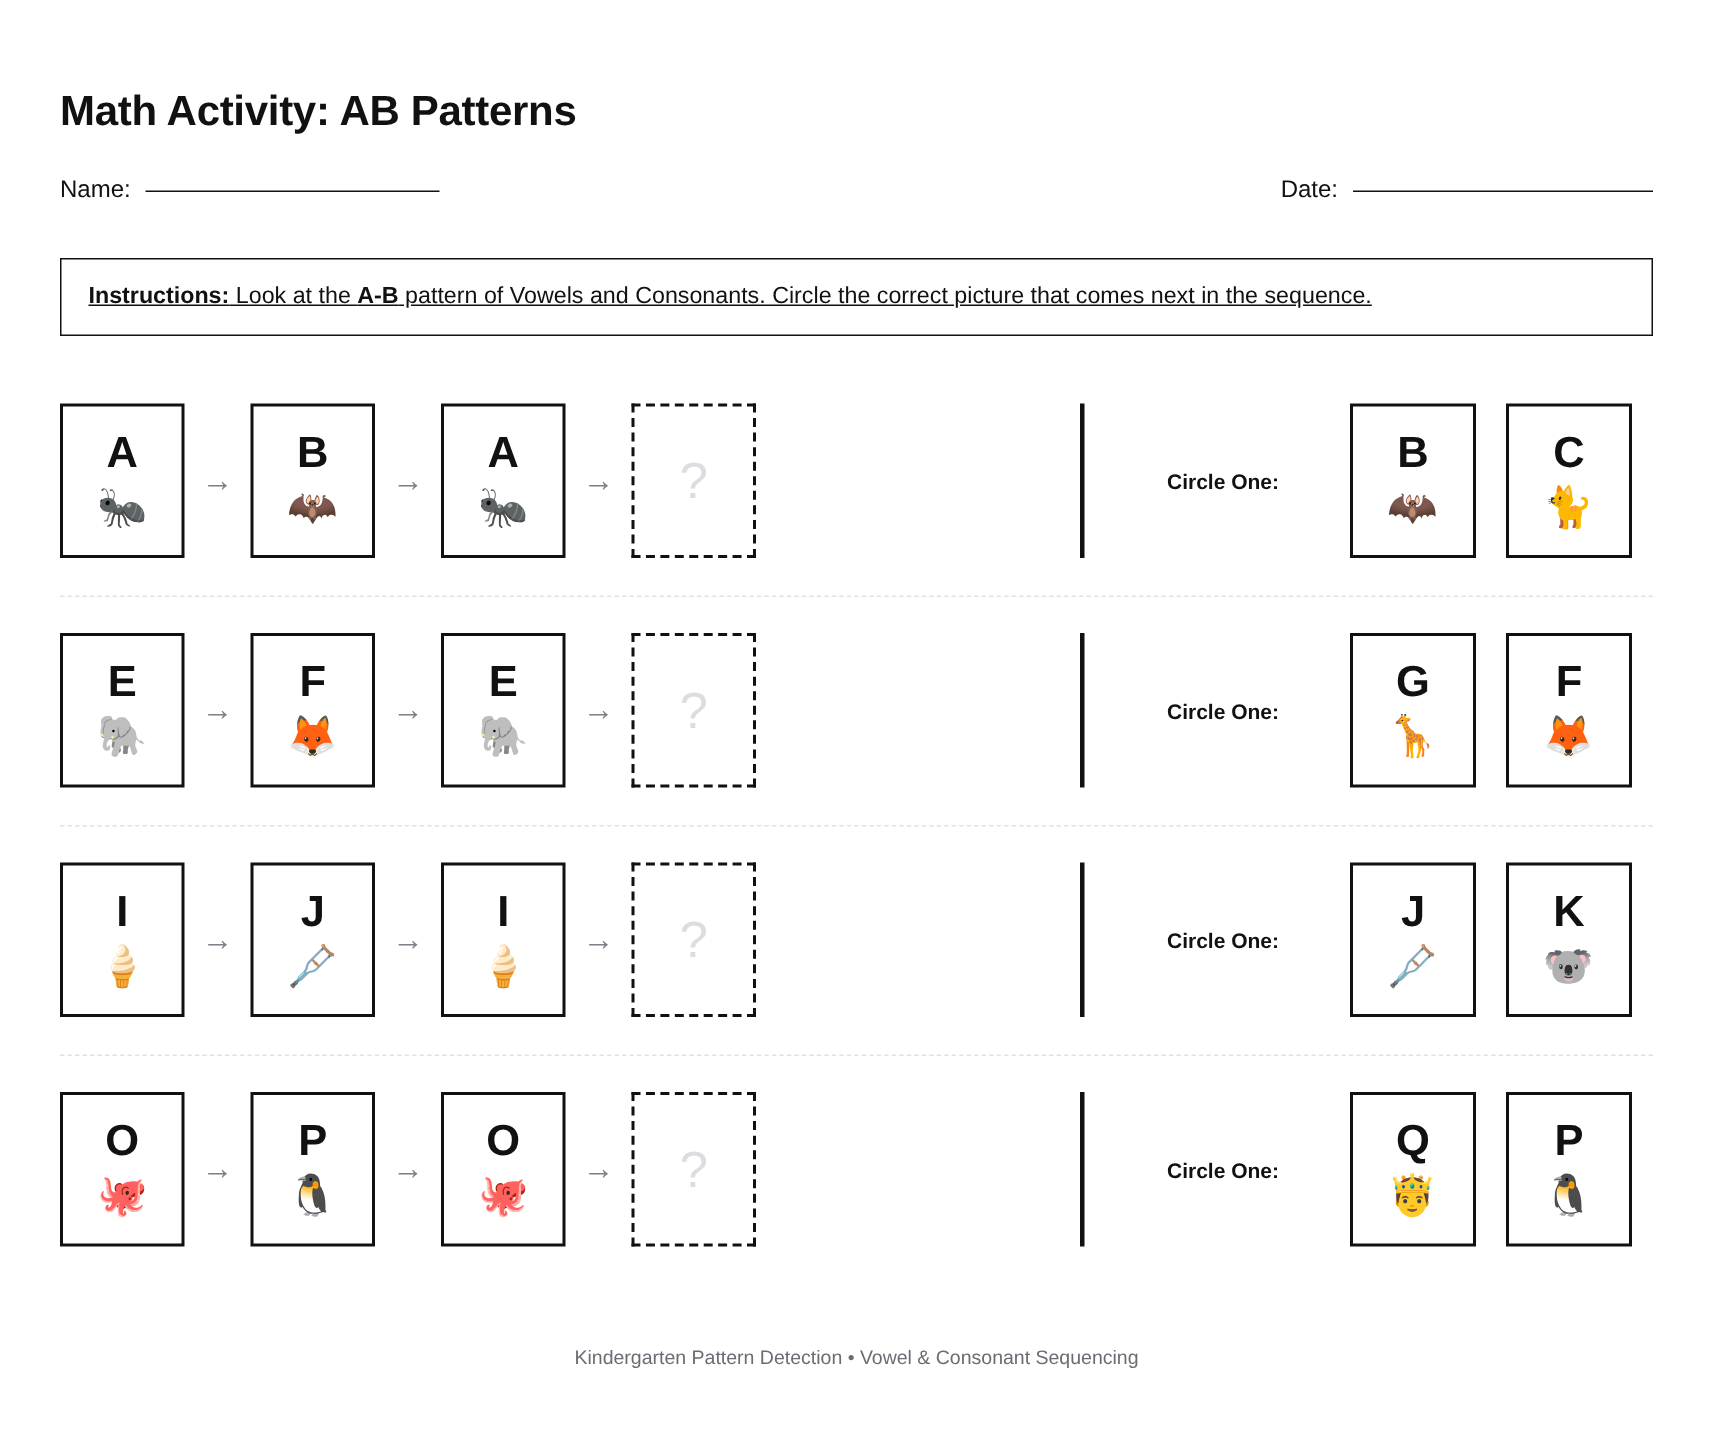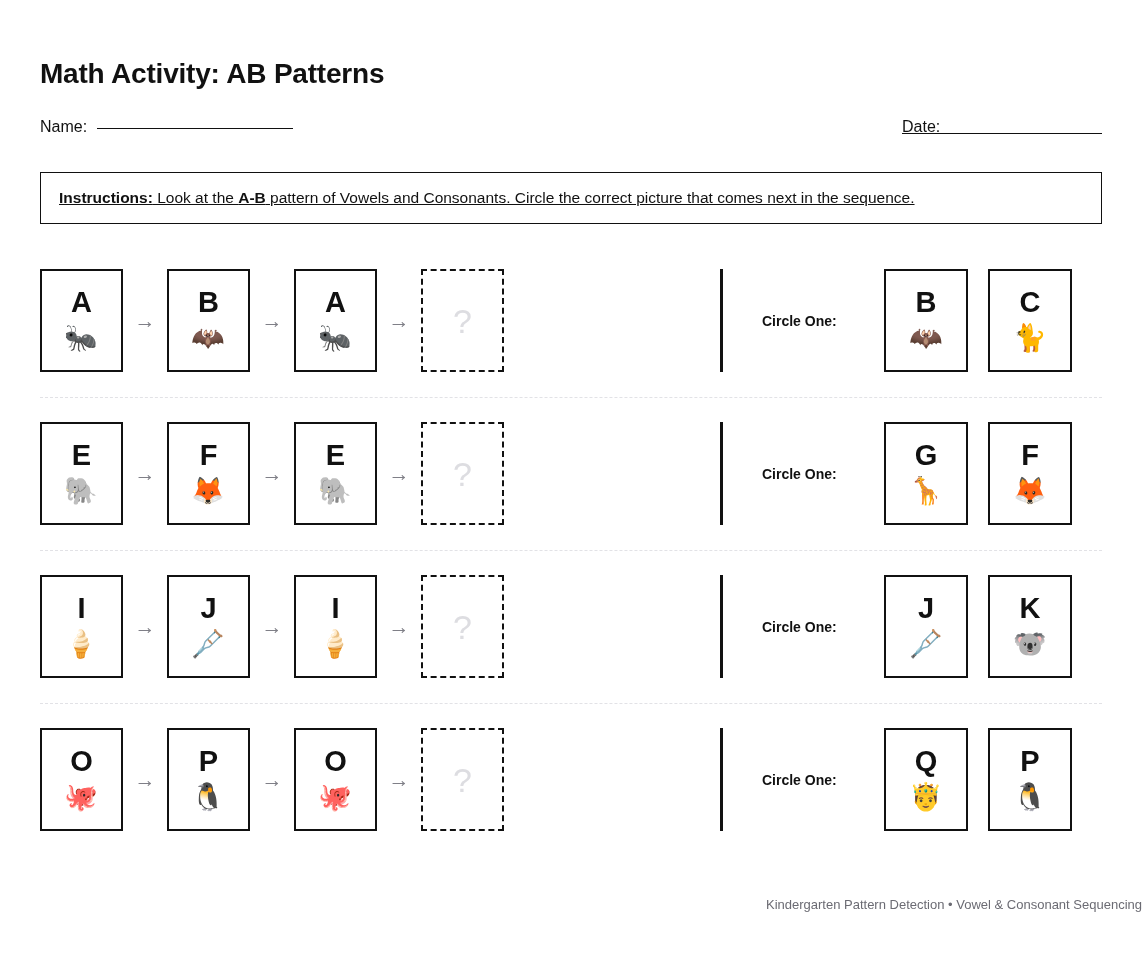--- a/index.html
+++ b/index.html
@@ -41,21 +41,21 @@
     height: 26px;
   }
   .field {
     position: absolute;
     display: flex;
     align-items: baseline;
     font-size: 16px;
     color: #111111;
   }
   .field.name-field { left: 0; }
-  .field.date-field { right: 0; flex-direction: column; }
+  .field.date-field { right: 0; }
   .field-label { white-space: nowrap; }
   .field-rule {
     display: inline-block;
     border-bottom: 1.6px solid #111111;
     margin-left: 10px;
     height: 0;
     position: relative;
     top: -3px;
   }
   .name-field .field-rule { width: 196px; }
@@ -176,21 +176,21 @@
     top: 0;
     height: 153px;
     display: flex;
     align-items: center;
   }
   .circle-one {
     font-size: 14px;
     font-weight: bold;
     color: #111111;
     width: 122px;
-    margin-left: 0;
+    margin-left: 16px;
     white-space: nowrap;
   }
   .answer-card {
     width: 84px;
     height: 103px;
     box-sizing: border-box;
     border: 2px solid #111111;
     background: #ffffff;
     display: flex;
     flex-direction: column;
@@ -199,21 +199,21 @@
     flex: 0 0 auto;
   }
   .answer-card + .answer-card { margin-left: 20px; }
 
   
   .footer {
     position: absolute;
     left: 0;
     right: 0;
     top: 897px;
-    text-align: right;
+    text-align: center;
     font-size: 13px;
     color: #6b6b73;
   }
 </style>
 </head>
 <body>
 
 <div class="page">
 
   <div class="title">Math Activity: AB Patterns</div>

